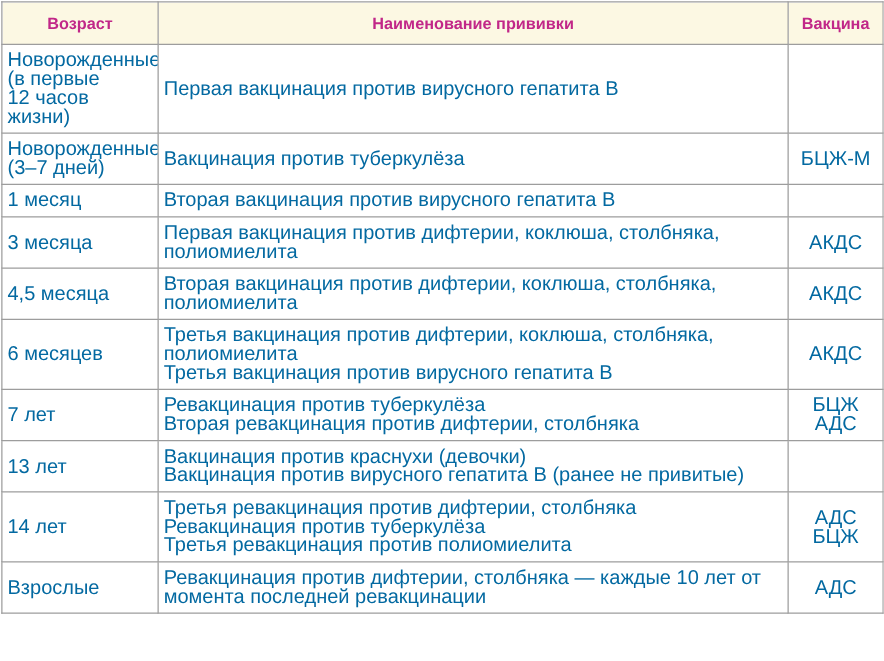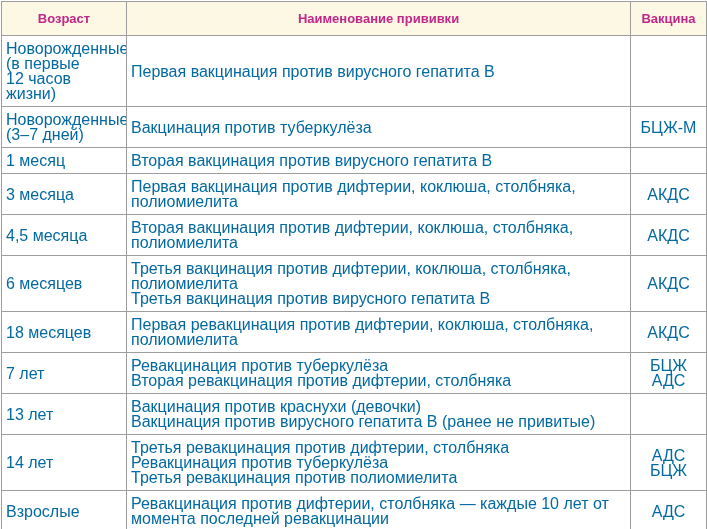--- a/index.html
+++ b/index.html
@@ -118,31 +118,20 @@
       <td class="cell-name">
           <div>Третья вакцинация против дифтерии, коклюша, столбняка, полиомиелита</div>
           <div>Третья вакцинация против вирусного гепатита В</div>
         </td>
       <td class="cell-vaccine">
           <div>АКДС</div>
         </td>
     </tr>
     <tr>
       <td class="cell-age">
-          <div>18 месяцев</div>
-        </td>
-      <td class="cell-name">
-          <div>Первая ревакцинация против дифтерии, коклюша, столбняка, полиомиелита</div>
-        </td>
-      <td class="cell-vaccine">
-          <div>АКДС</div>
-        </td>
-    </tr>
-    <tr>
-      <td class="cell-age">
           <div>7 лет</div>
         </td>
       <td class="cell-name">
           <div>Ревакцинация против туберкулёза</div>
           <div>Вторая ревакцинация против дифтерии, столбняка</div>
         </td>
       <td class="cell-vaccine">
           <div>БЦЖ</div>
           <div>АДС</div>
         </td>

